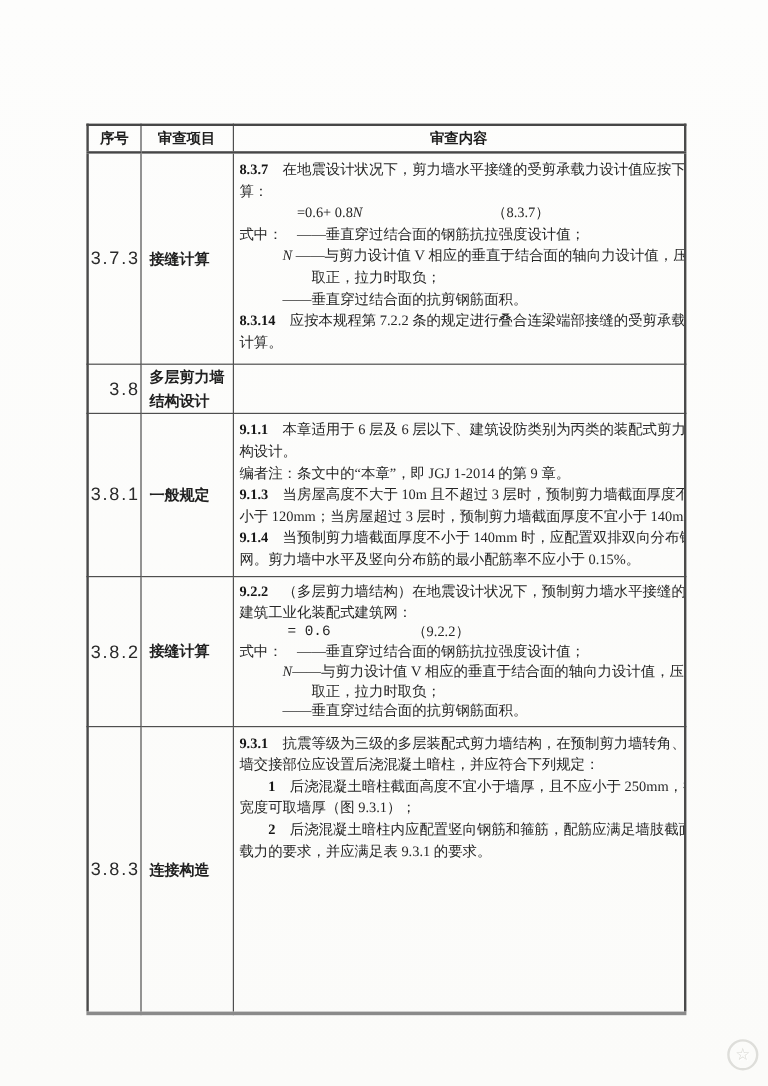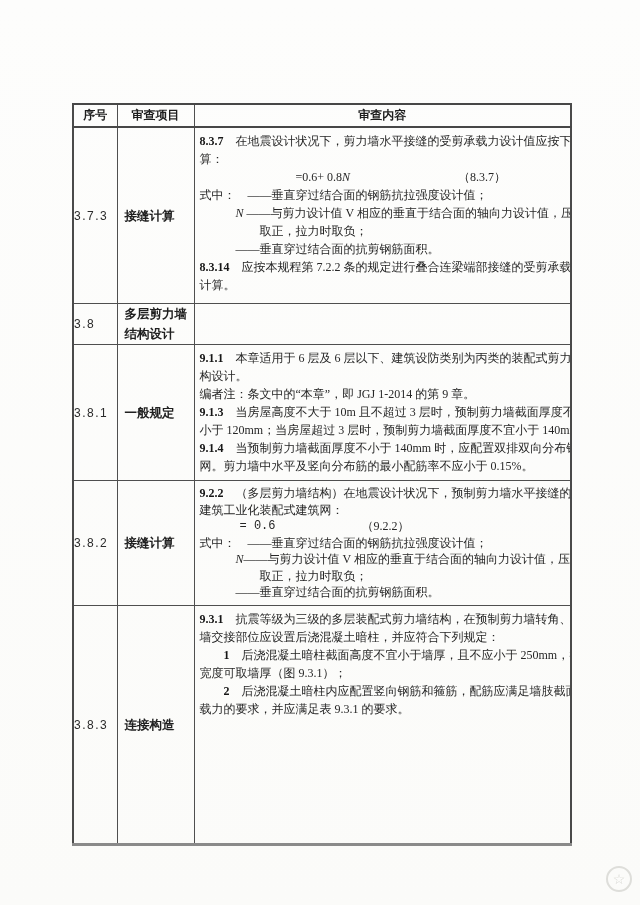--- a/index.html
+++ b/index.html
@@ -43,22 +43,22 @@
     height: 21px;
     font-family: "Liberation Sans", "DejaVu Sans", sans-serif;
     font-weight: bold;
     font-size: 12px;
     text-align: center;
     color: #1e1e1e;
     border-bottom: 2px solid #474747;
   }
   td.c-no {
     font-family: "Liberation Sans", "DejaVu Sans", sans-serif;
-    font-size: 12px;
-    text-align: left;
+    font-size: 15px;
+    text-align: right;
     letter-spacing: 1.5px;
     color: #2a2a2a;
   }
   td.c-item {
     font-family: "Liberation Sans", "DejaVu Sans", sans-serif;
     font-weight: bold;
     font-size: 12.5px;
     padding-left: 7px;
     padding-right: 5px;
     line-height: 20px;
@@ -77,24 +77,24 @@
   .cline {
     font-size: 12px;
     line-height: 18px;
     white-space: nowrap;
     color: #262626;
   }
   tr.r4 .cline { line-height: 16.5px; }
   .cline .seg-b { font-weight: bold; color: #161616; }
   .cline .seg-it { font-style: italic; }
   .cline.formula { display: flex; }
-  .cline.fl1 .seg-f { margin-left: 96px; }
+  .cline.fl1 .seg-f { margin-left: 48px; }
   .cline.fl1 .seg-ref { margin-left: 108px; }
   .cline.fl2 .seg-f { margin-left: 40px; font-family: Liberation Mono, monospace; }
-  .cline.fl2 .seg-ref { margin-left: 86px; }
+  .cline.fl2 .seg-ref { margin-left: 68px; }
   .seg-it { font-family: "Liberation Serif", serif; }
   .page-number {
     position: absolute;
     left: 0;
     right: 0;
     top: 845px;
     text-align: center;
     font-family: "Liberation Serif", serif;
     font-size: 11px;
     color: #3c3c3c;

